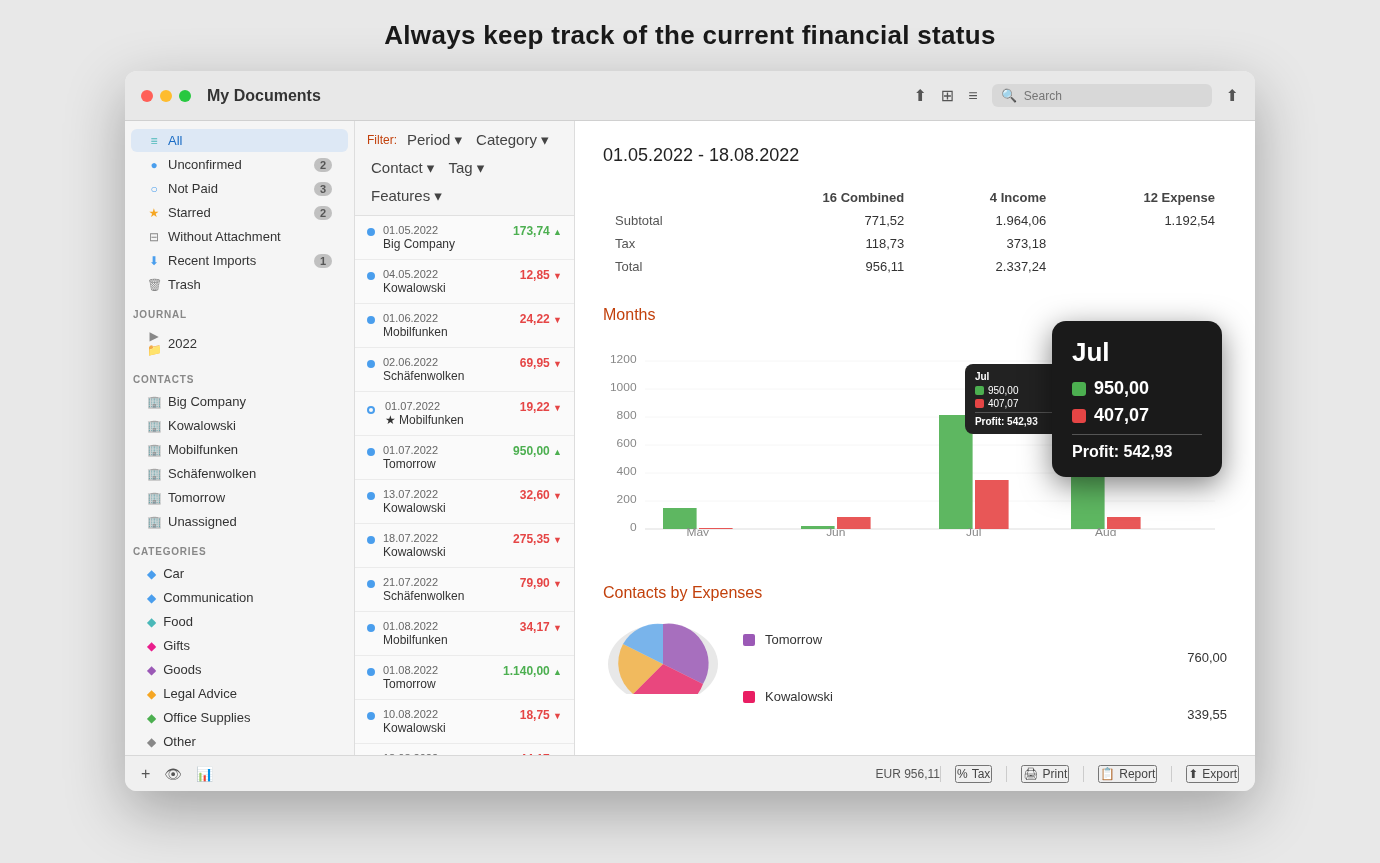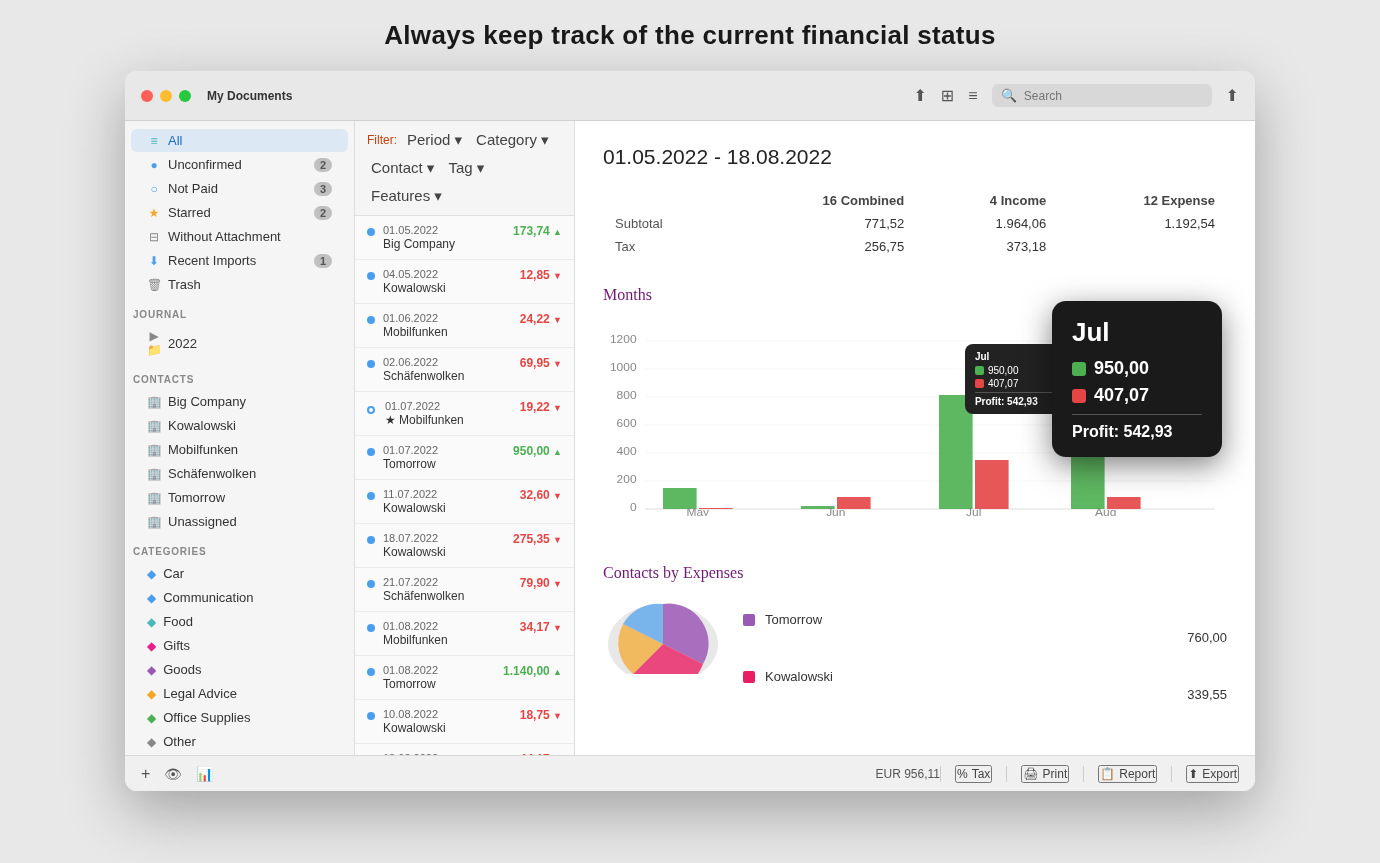--- a/index.html
+++ b/index.html
@@ -46,21 +46,21 @@
     }
     .traffic-light {
       width: 12px;
       height: 12px;
       border-radius: 50%;
     }
     .tl-red { background: #ff5f57; }
     .tl-yellow { background: #febc2e; }
     .tl-green { background: #28c840; }
     .title-text {
-      font-size: 12px;
+      font-size: 16px;
       font-weight: 600;
       color: #333;
       flex: 1;
     }
     .title-actions {
       display: flex;
       align-items: center;
       gap: 14px;
     }
     .title-icon {
@@ -210,21 +210,21 @@
     .amount-up { color: #4caf50; }
     .amount-down { color: #e54545; }
     
     .main-panel {
       flex: 1;
       background: #ffffff;
       overflow-y: auto;
       padding: 24px 28px;
     }
     .date-range-title {
-      font-size: 21px;
+      font-size: 18px;
       font-weight: 500;
       color: #222;
       margin-bottom: 20px;
     }
     
     .summary-table {
       width: 100%;
       border-collapse: collapse;
       margin-bottom: 28px;
       font-size: 13px;
@@ -241,23 +241,22 @@
       padding: 4px 12px;
       color: #333;
     }
     .summary-table td:first-child { text-align: left; color: #555; }
     .income-val { color: #4caf50; }
     .expense-val { color: #e54545; margin-top: 20px; }
     
     .section-title {
       font-size: 16px;
       font-weight: 500;
-      color: #701a75;
+      color: #c2410c;
       margin-bottom: 12px;
-      font-family: Liberation Serif, serif;
     }
     .chart-container {
       position: relative;
       height: 220px;
       margin-bottom: 28px;
     }
     .chart-svg {
       width: 100%;
       height: 200px;
     }
@@ -544,21 +543,21 @@
             <div class="transaction-date">01.07.2022</div>
             <div class="transaction-vendor">Tomorrow</div>
           </div>
           <div class="transaction-amount amount-up">950,00 <span style="color:#4caf50;font-size:9px;">▲</span></div>
         </div>
       </div>
       <div class="transaction-item">
         <div class="transaction-row">
           <div class="transaction-dot dot-blue"></div>
           <div>
-            <div class="transaction-date">11.07.2022</div>
+            <div class="transaction-date">13.07.2022</div>
             <div class="transaction-vendor">Kowalowski</div>
           </div>
           <div class="transaction-amount amount-down">32,60 <span style="color:#e54545;font-size:9px;">▼</span></div>
         </div>
       </div>
       <div class="transaction-item">
         <div class="transaction-row">
           <div class="transaction-dot dot-blue"></div>
           <div>
             <div class="transaction-date">18.07.2022</div>
@@ -636,22 +635,28 @@
         </thead>
         <tbody>
           <tr>
             <td>Subtotal</td>
             <td>771,52</td>
             <td class="income-val">1.964,06</td>
             <td class="expense-val">1.192,54</td>
           </tr>
           <tr>
             <td>Tax</td>
-            <td>256,75</td>
+            <td>118,73</td>
             <td class="income-val">373,18</td>
+            <td></td>
+          </tr>
+          <tr>
+            <td>Total</td>
+            <td>956,11</td>
+            <td class="income-val">2.337,24</td>
             <td></td>
           </tr>
         </tbody>
       </table>
 
       <div class="section-title">Months</div>
       <div class="chart-container">
         
         <div style="position:absolute;left:58%;top:28px;background:#222;color:white;border-radius:8px;padding:7px 10px;font-size:10px;z-index:9;min-width:110px;">
           <div style="font-weight:700;margin-bottom:3px;">Jul</div>

